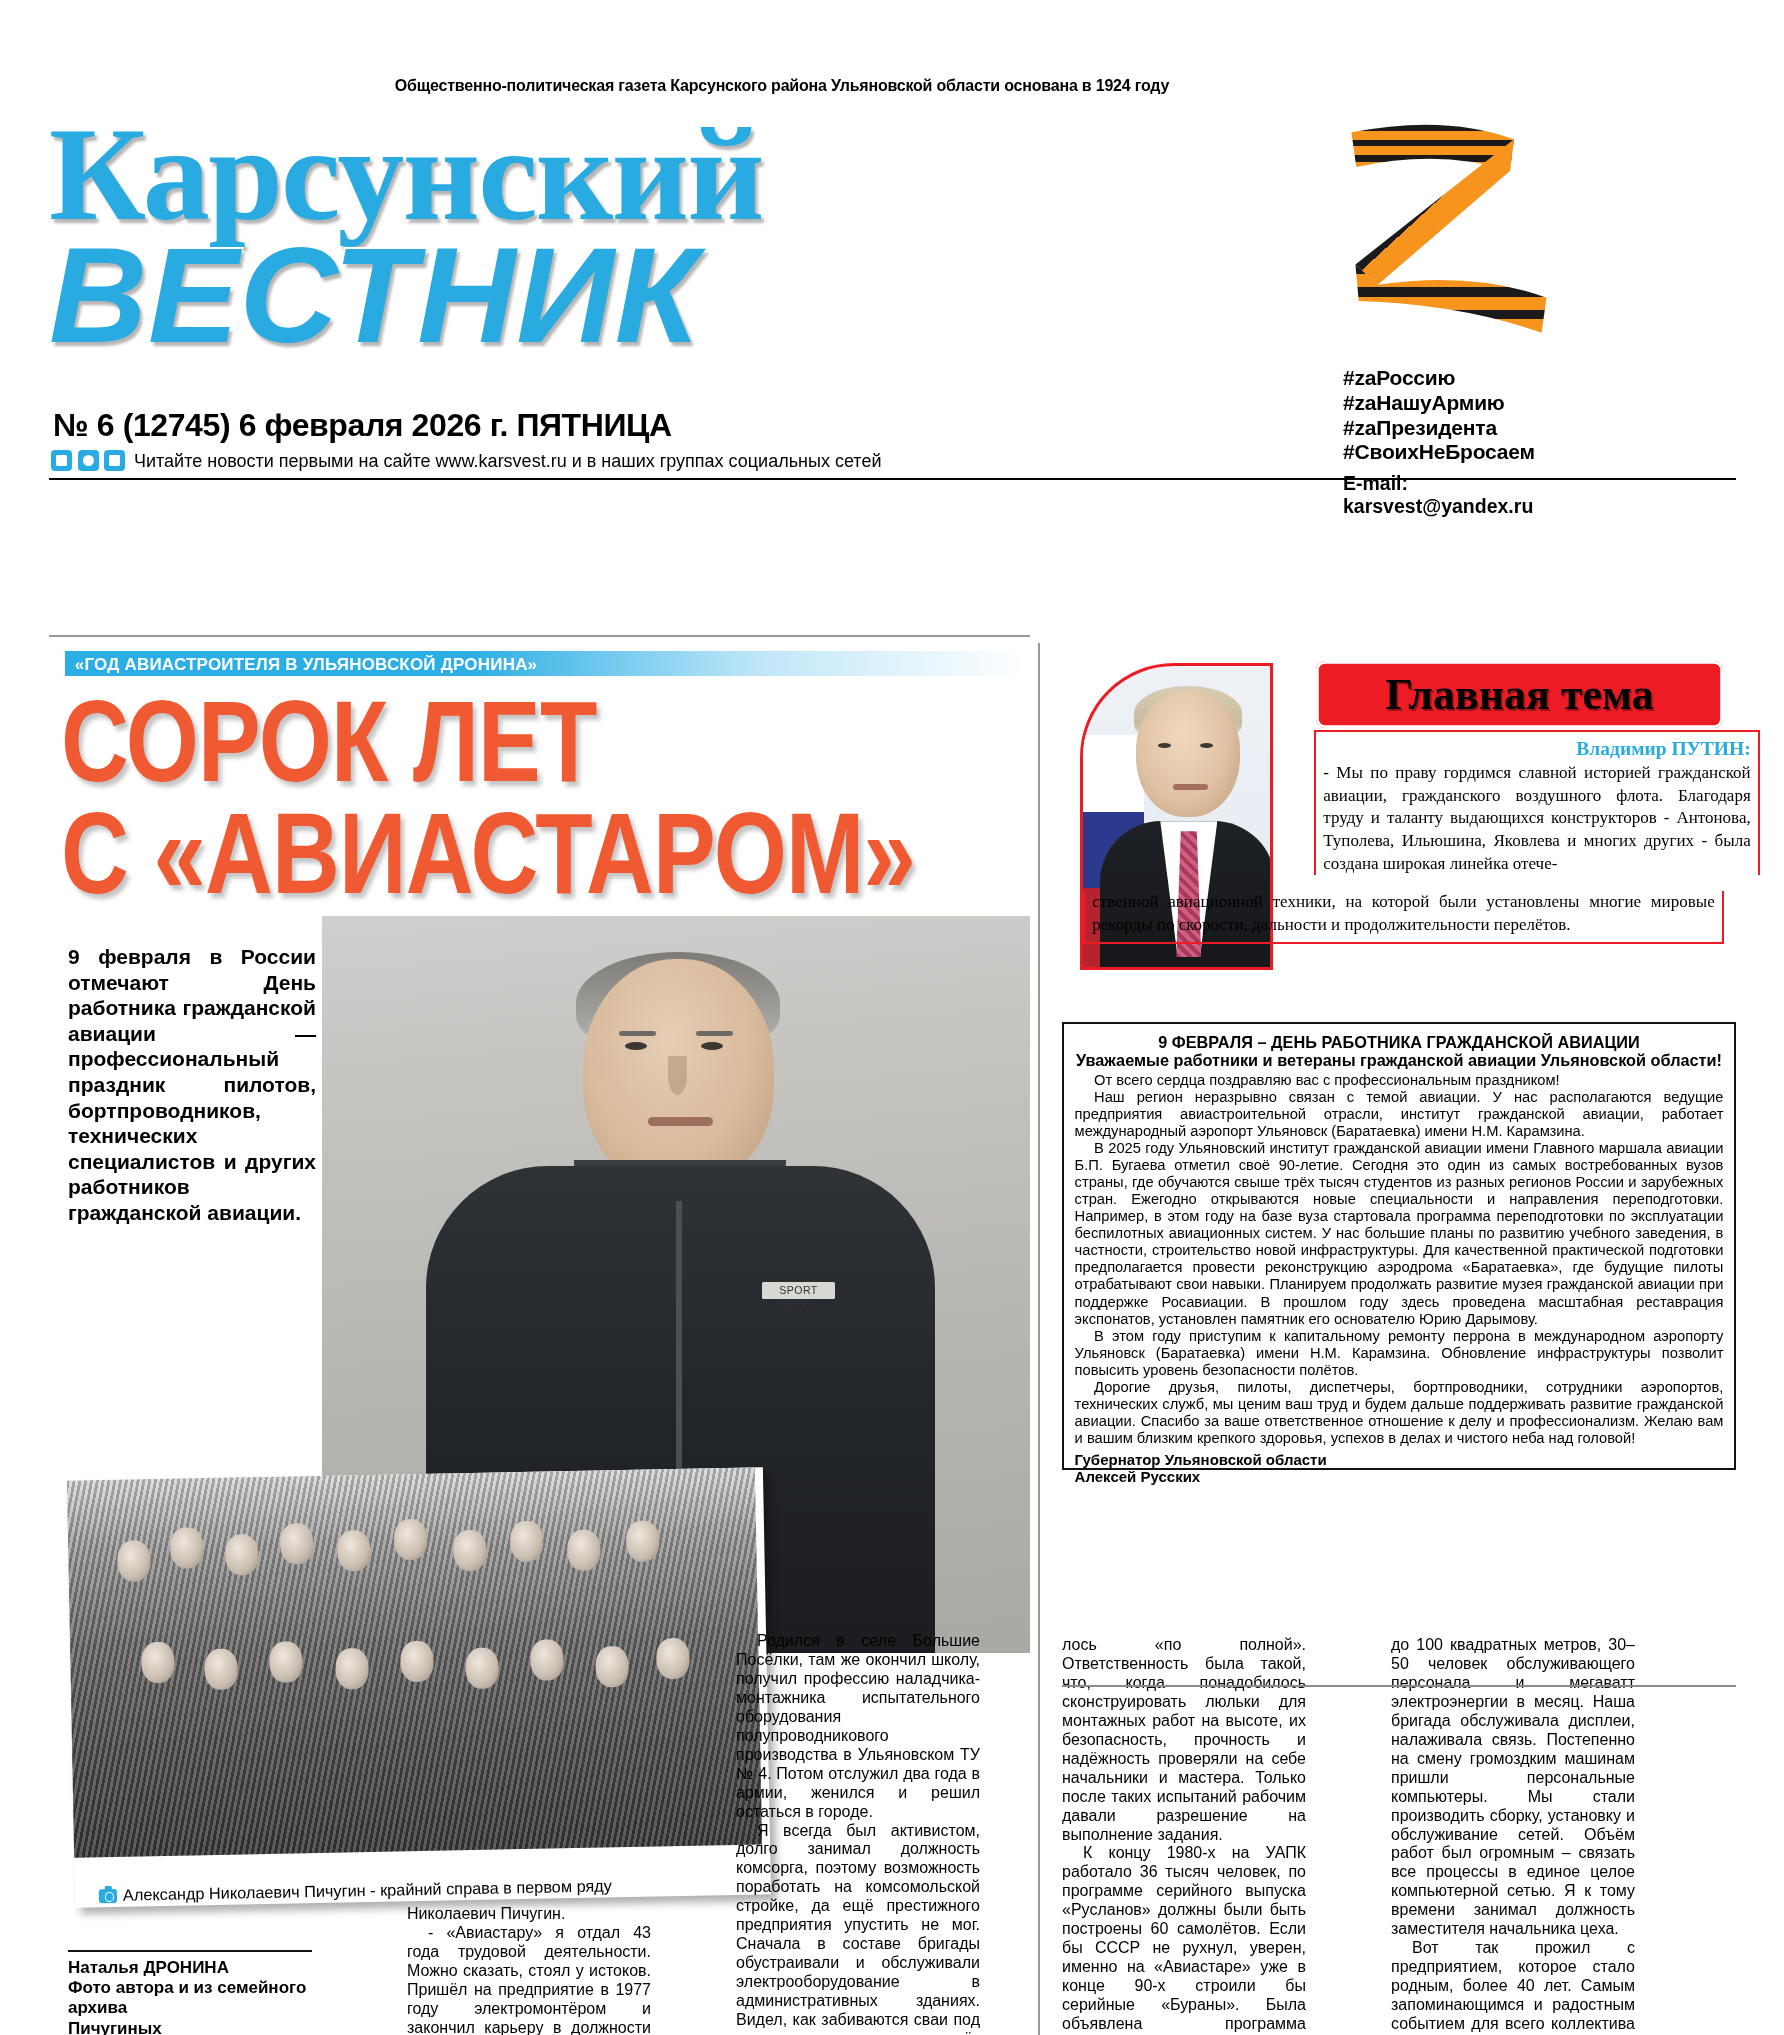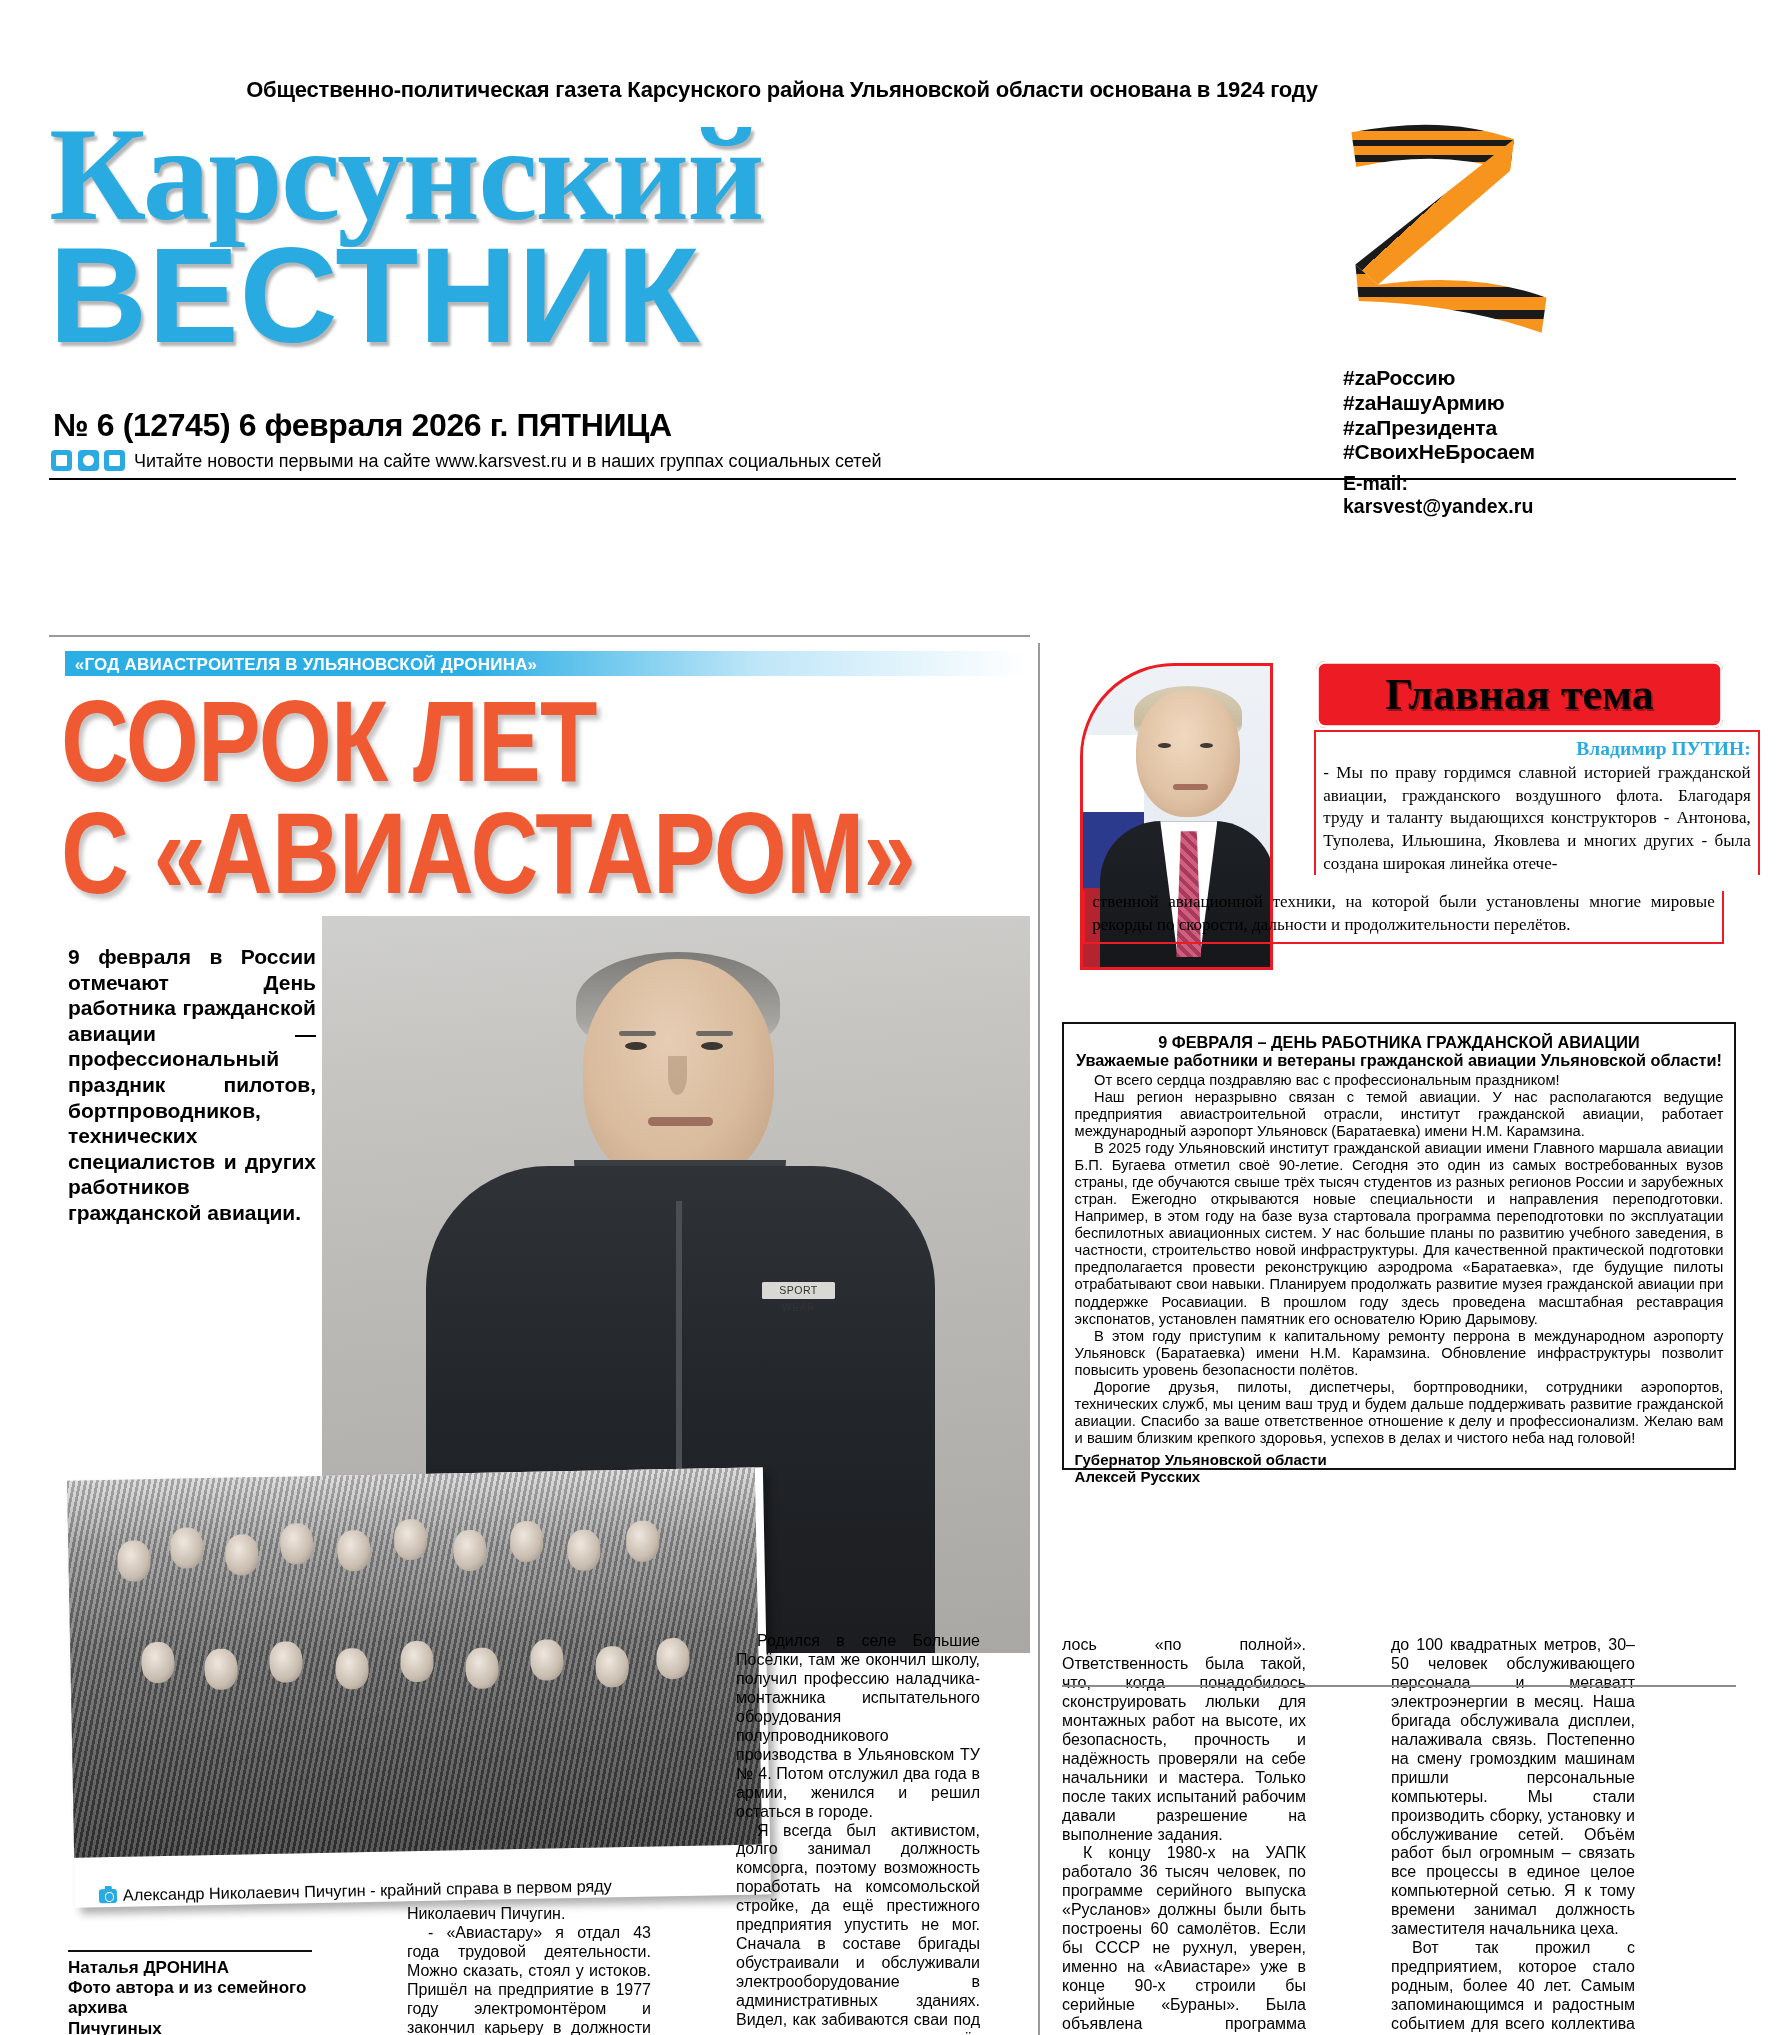--- a/index.html
+++ b/index.html
@@ -9,35 +9,35 @@
     height:2462px;
     position:relative;
     overflow:hidden;
     color:#000;
   }
   .page{position:relative;width:1785px;height:2462px;background:#fff;}
 
   
   .strapline{
     position:absolute;top:77px;left:0;width:1564px;text-align:center;
-    font-size:22px;font-weight:bold;letter-spacing:-0.2px;
+    font-size:16px;font-weight:bold;letter-spacing:-0.2px;
     font-family:"Liberation Sans", sans-serif;
   }
 
   
   .masthead{position:absolute;left:49px;top:118px;width:1262px;}
   .mast-line1, .mast-line2{
     font-family:"Liberation Serif", serif;
     color:#29ABE2;font-weight:bold;
     line-height:0.85;
     text-shadow:2.8px 3.7px 2.8px rgba(120,120,120,0.55), -1.6px -1.6px 0 #fff, 1.6px -1.6px 0 #fff, -1.6px 1.6px 0 #fff;
     white-space:nowrap;
   }
   .mast-line1{font-size:134px;letter-spacing:-1.6px;}
-  .mast-line2{font-size:136px;letter-spacing:0.8px;margin-top:6.5px;font-family:"Liberation Sans",sans-serif;}
+  .mast-line2{font-size:136px;letter-spacing:0.8px;margin-top:6.5px;font-family:"Liberation Sans",sans-serif;font-style:italic;}
 
   .issue-line{
     position:absolute;left:53px;top:407px;
     font-size:32px;font-weight:bold;letter-spacing:-0.4px;
     white-space:nowrap;
   }
 
   
   .social-row{position:absolute;left:51px;top:450px;display:flex;align-items:center;gap:5.7px;}
   .soc{width:21px;height:21px;border-radius:4.1px;background:#29ABE2;display:inline-block;position:relative;}

